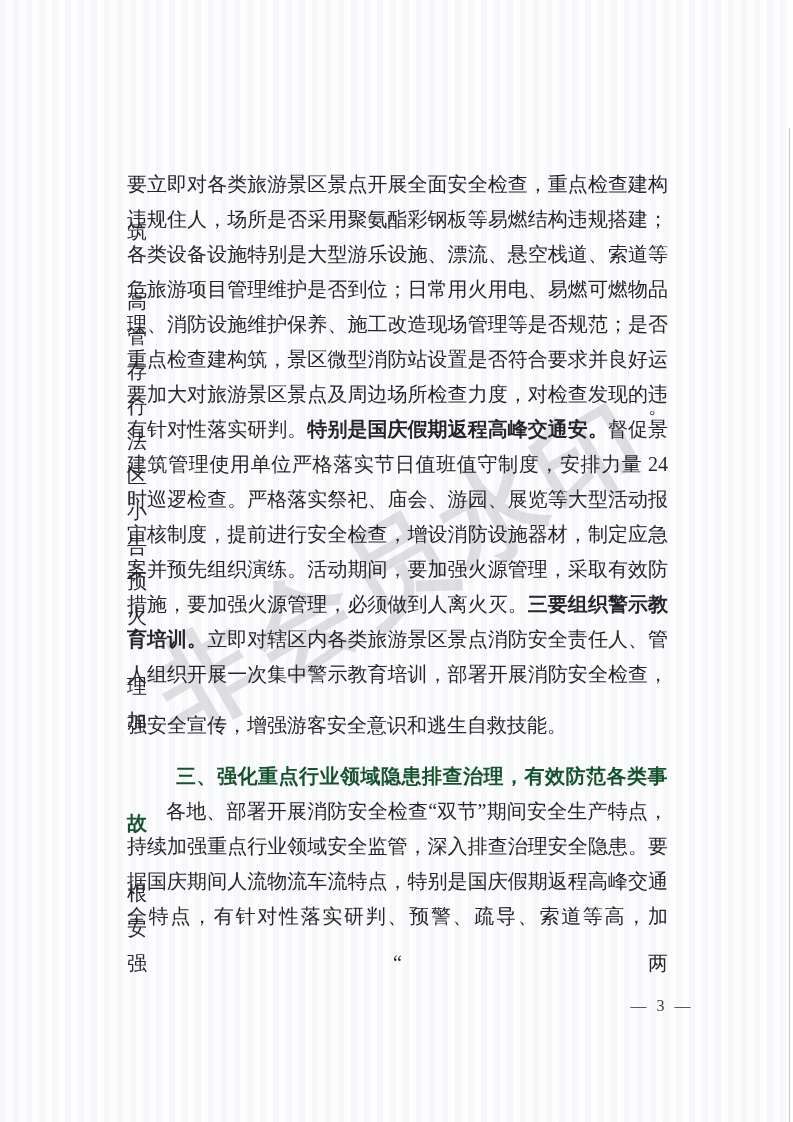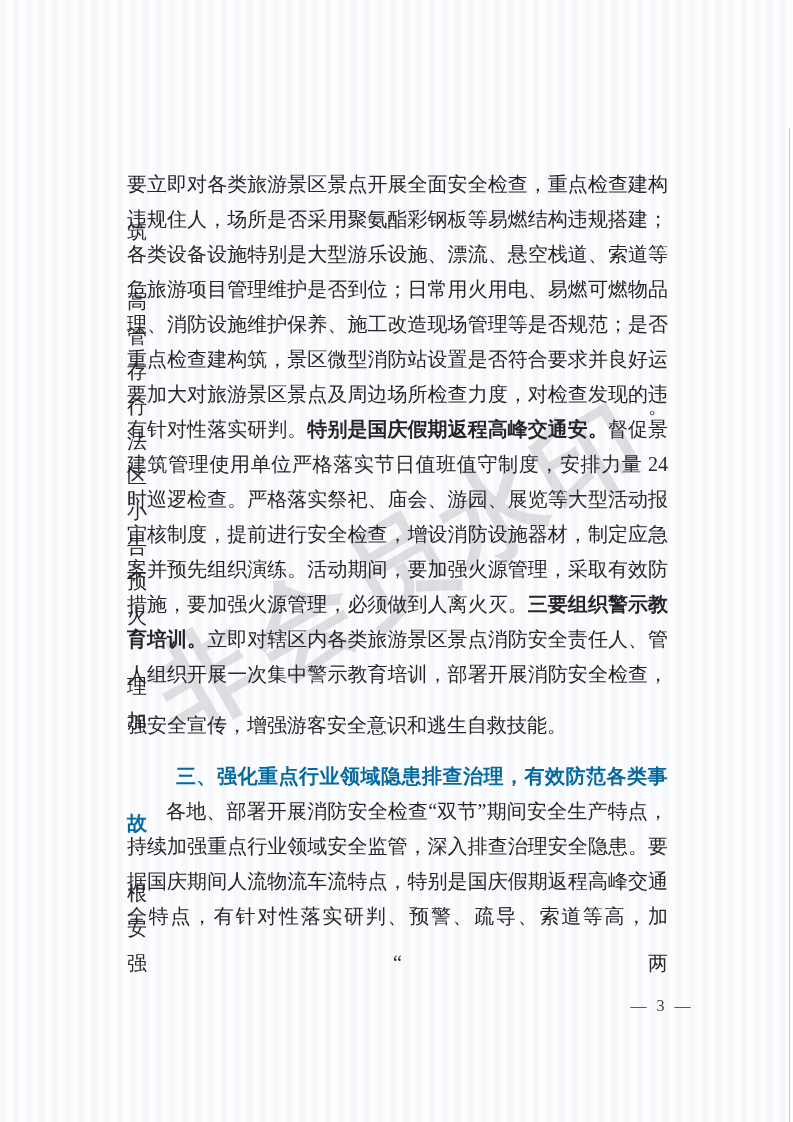--- a/index.html
+++ b/index.html
@@ -77,21 +77,21 @@
   .line.indent {
     text-indent: 39px;
   }
   .line .b {
     font-weight: 700;
   }
   .line.heading {
     font-family: "Liberation Sans", "DejaVu Sans", sans-serif;
     font-weight: 700;
     font-size: 20px;
-    color: #0369a1;
+    color: #14532d;
     letter-spacing: 0.5px;
   }
   .page-number {
     position: absolute;
     left: 612px;
     top: 997px;
     width: 100px;
     text-align: center;
     z-index: 2;
     font-size: 16px;

